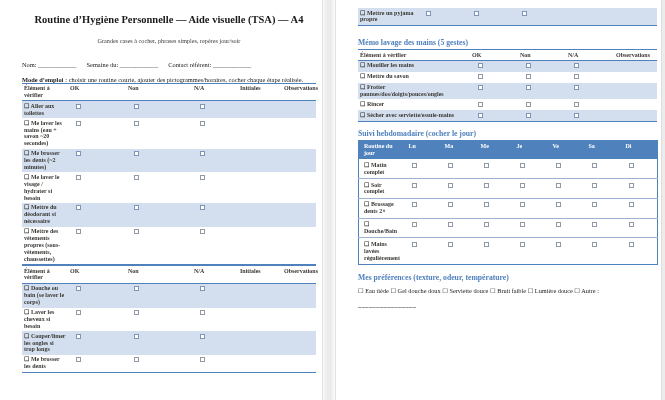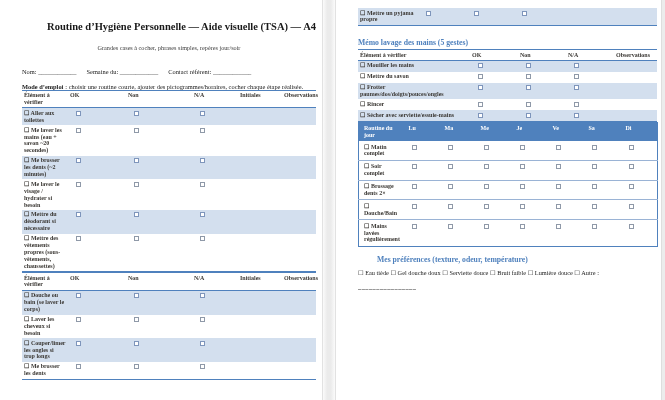--- a/index.html
+++ b/index.html
@@ -13,21 +13,21 @@
   body{font-family:"Liberation Serif","DejaVu Serif",serif;color:#1a1a1a;}
   .spread{display:flex;width:665px;height:400px;}
   .page{background:#fff;height:400px;overflow:hidden;position:relative;}
   .page-left{width:322px;padding:6px 6px 0 22px;}
   .gutter{width:14px;height:400px;
     background:linear-gradient(to right,#fbfbfb,#ebebeb 35%,#ebebeb 65%,#fbfbfb);
     border-left:1px solid #e2e2e2;border-right:1px solid #e2e2e2;}
   .page-right{width:325px;padding:6px 4px 0 22px;}
   .right-edge{width:4px;height:400px;background:#ececec;border-left:1px solid #dedede;}
 
-  .doc-title{font-size:10.5px;font-weight:bold;text-align:right;margin-top:15px;line-height:1.2;}
+  .doc-title{font-size:10.5px;font-weight:bold;text-align:center;margin-top:8px;line-height:1.2;}
   .doc-subtitle{font-size:6.2px;text-align:center;color:#3c3c3c;margin-top:10px;}
   .fields-line{font-size:6.4px;margin-top:17px;color:#222;}
   .fields-line span{margin-right:10px;}
   .mode-line{font-size:6.4px;margin-top:8px;color:#222;}
   .mode-label{font-weight:bold;}
   .mode-text{margin-left:2px;}
   .sec-heading{font-size:7.7px;font-weight:bold;color:var(--accent);margin-top:9px;margin-bottom:2px;line-height:1.2;}
   .sec-heading.first-right{margin-top:12px;}
 
   table{width:100%;border-collapse:collapse;table-layout:fixed;font-size:6px;}
@@ -280,20 +280,21 @@
               <td>☐ Sécher avec serviette/essuie-mains</td>
               <td class="chk"><span class="cb"></span></td>
               <td class="chk"><span class="cb"></span></td>
               <td class="chk"><span class="cb"></span></td>
               <td></td>
             </tr>
           </tbody>
         </table>
       </div>
 
+    <div class="sec-heading" style="margin-top:7px;">Suivi hebdomadaire (cocher le jour)</div>
     <div>
         <table class="solid-table">
           <colgroup>
             <col style="width: 45px;">
             <col style="width: 36px;">
             <col style="width: 36px;">
             <col style="width: 36px;">
             <col style="width: 36px;">
             <col style="width: 36px;">
             <col style="width: 37px;">
@@ -359,19 +360,19 @@
               <td class="chk"><span class="cb"></span></td>
               <td class="chk"><span class="cb"></span></td>
               <td class="chk"><span class="cb"></span></td>
               <td class="chk"><span class="cb"></span></td>
               <td class="chk"><span class="cb"></span></td>
             </tr>
           </tbody>
         </table>
       </div>
 
-    <div class="sec-heading" style="margin-top:8px;margin-left:19px;">Mes préférences (texture, odeur, température)</div>
+    <div class="sec-heading" style="margin-top:8px;">Mes préférences (texture, odeur, température)</div>
     <div class="prefs-line">☐ Eau tiède  ☐ Gel douche doux  ☐ Serviette douce  ☐ Bruit faible  ☐ Lumière douce  ☐ Autre :</div>
     <div class="prefs-blank">________________</div>
   </div>
 
   <div class="right-edge"></div>
 </div>
 
 </body></html>

